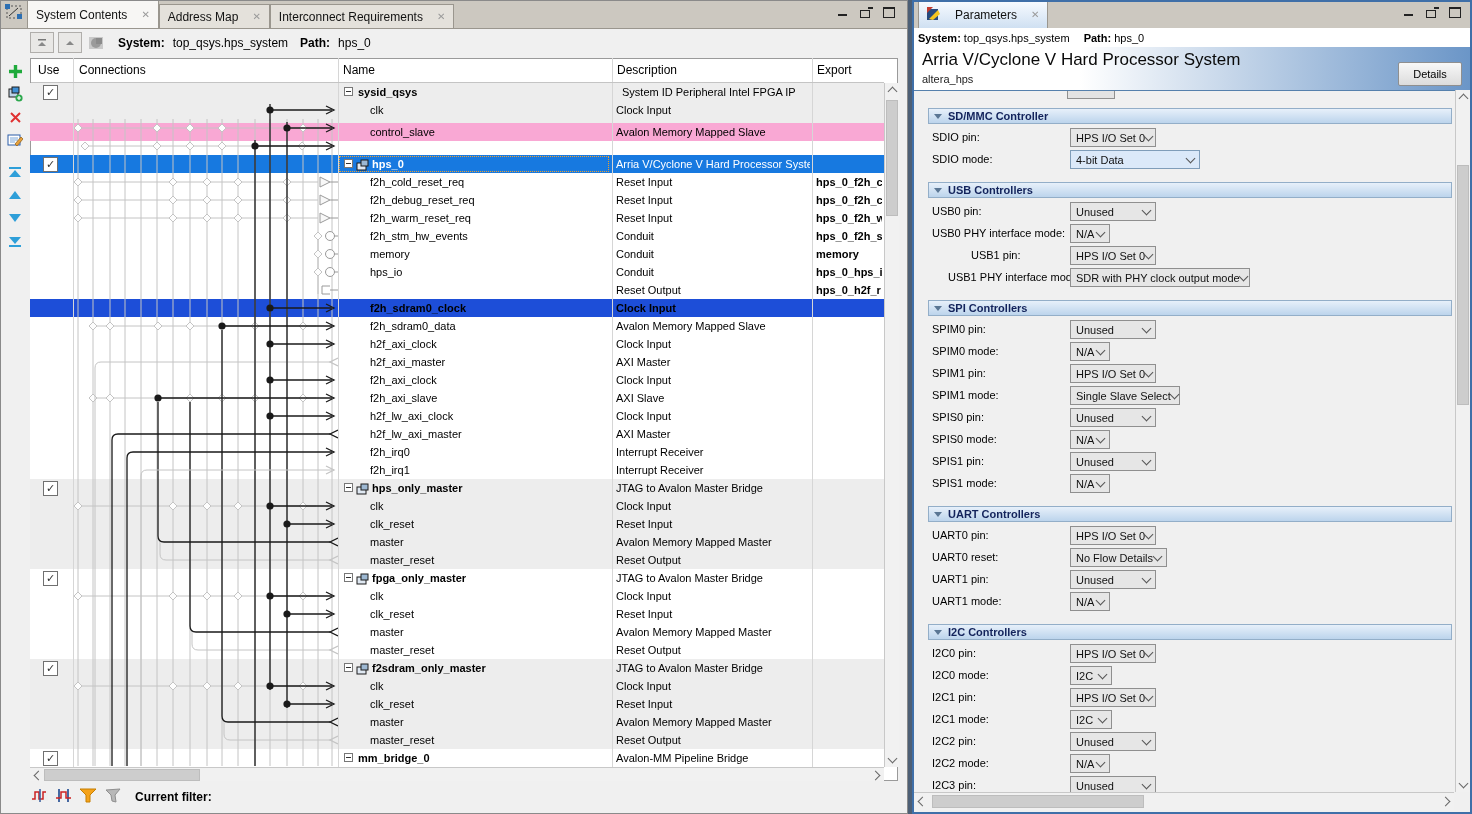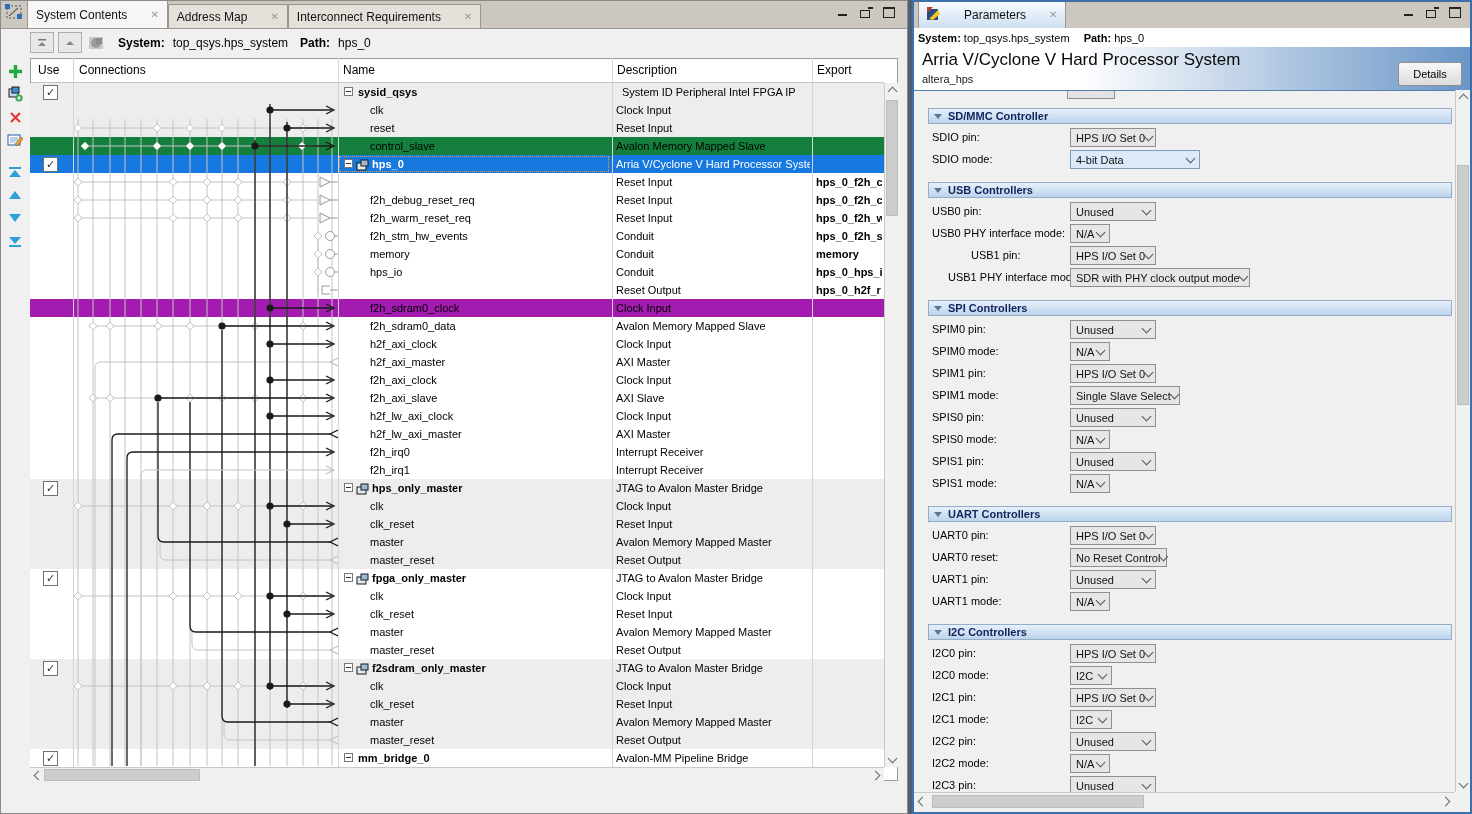--- a/index.html
+++ b/index.html
@@ -5,21 +5,21 @@
   html,body{margin:0;padding:0;background:#4d5f75;font-family:"Liberation Sans",sans-serif;}
   .app{position:relative;width:1472px;height:814px;overflow:hidden;background:#4d5f75;}
   .pane{position:absolute;background:#f0f0f0;overflow:hidden;}
   #left-pane{left:0;top:0;width:908px;height:814px;}
   #right-pane{left:912px;top:0;width:560px;height:814px;}
   .pane-border{position:absolute;inset:0;pointer-events:none;z-index:60;}
   #left-pane .pane-border{border:1px solid #8a8a8a;}
   #right-pane .pane-border{border:2px solid #3f6fa8;}
   
   .tabbar{position:absolute;left:0;top:0;right:0;height:28px;background:#ccc8c0;border-bottom:1px solid #9a968e;display:flex;align-items:flex-end;}
-  .tab{display:flex;align-items:center;gap:23px;padding:0 8px;height:23px;background:#e4e1db;border:1px solid #9a968e;border-bottom:none;font-size:12px;color:#111;cursor:default;}
+  .tab{display:flex;align-items:center;gap:14px;padding:0 8px;height:23px;background:#e4e1db;border:1px solid #9a968e;border-bottom:none;font-size:12px;color:#111;cursor:default;}
   .tab.active{height:27px;background:#f7f6f4;}
   .tab.param{background:linear-gradient(#f8fbff,#cfe0f2);height:27px;}
   .tab-close{color:#9a9a9a;font-size:10px;line-height:1;}
   .winctl{position:absolute;top:7px;display:flex;gap:10px;align-items:center;z-index:5;}
   .wc{width:13px;height:11px;position:relative;}
   .wc-min::after{content:"";position:absolute;left:1px;bottom:2px;width:9px;height:2px;background:#222;}
   .wc-float::after{content:"";position:absolute;left:0;bottom:0;width:8px;height:6px;border:1.5px solid #222;}
   .wc-float::before{content:"";position:absolute;right:0;top:0;width:5px;height:2px;background:#222;}
   .wc-max::after{content:"";position:absolute;left:0;top:0;width:10px;height:8px;border:1.5px solid #222;border-top-width:2.5px;}
   
@@ -215,41 +215,44 @@
           <span class="cell" style="left: 586px; width: 194px;">Clock Input</span>
           <span class="cell" style="left: 786px; width: 66px; font-weight: bold;"></span>
         </div>
         <div class="trow" style="top: 36px; background: rgb(237, 237, 237);">
           <span class="cell" style="left: 308px; width: 272px;">
             <span style="position: absolute; left: 32px;">reset</span>
           </span>
           <span class="cell" style="left: 586px; width: 194px;">Reset Input</span>
           <span class="cell" style="left: 786px; width: 66px; font-weight: bold;"></span>
         </div>
-        <div class="trow" style="top: 54px; background: #15803d;">
+        <div class="trow" style="top: 40px; background: #f9a8d4;">
           <span class="cell" style="left: 308px; width: 272px;">
             <span style="position: absolute; left: 32px;">control_slave</span>
           </span>
           <span class="cell" style="left: 586px; width: 194px;">Avalon Memory Mapped Slave</span>
           <span class="cell" style="left: 786px; width: 66px; font-weight: bold;"></span>
         </div>
         <div class="trow rowsel" style="top: 72px; background: rgb(23, 121, 224);">
           <span class="cb">✓</span>
           <span class="cell focus-cell" style="left: 308px; width: 272px;">
             <span class="expander" style="left: 6px;"></span>
             <span style="position: absolute; left: 18px; top: 3px;"><svg width="13" height="12">
                 <rect x="1" y="4" width="9" height="7" fill="#dfe8f2" stroke="#1c1c1c"></rect>
                 <rect x="5" y="1" width="7" height="6" fill="#9db8d2" stroke="#1c1c1c"></rect>
               </svg></span>
             <span style="position: absolute; left: 34px; font-weight: bold;">hps_0</span>
           </span>
           <span class="cell" style="left: 586px; width: 194px;">Arria V/Cyclone V Hard Processor System</span>
           <span class="cell" style="left: 786px; width: 66px; font-weight: bold;"></span>
         </div>
         <div class="trow" style="top: 90px; background: rgb(255, 255, 255);">
+          <span class="cell" style="left: 308px; width: 272px;">
+            <span style="position: absolute; left: 32px;">f2h_cold_reset_req</span>
+          </span>
           <span class="cell" style="left: 586px; width: 194px;">Reset Input</span>
           <span class="cell" style="left: 786px; width: 66px; font-weight: bold;">hps_0_f2h_c</span>
         </div>
         <div class="trow" style="top: 108px; background: rgb(255, 255, 255);">
           <span class="cell" style="left: 308px; width: 272px;">
             <span style="position: absolute; left: 32px;">f2h_debug_reset_req</span>
           </span>
           <span class="cell" style="left: 586px; width: 194px;">Reset Input</span>
           <span class="cell" style="left: 786px; width: 66px; font-weight: bold;">hps_0_f2h_c</span>
         </div>
@@ -281,21 +284,21 @@
           <span class="cell" style="left: 586px; width: 194px;">Conduit</span>
           <span class="cell" style="left: 786px; width: 66px; font-weight: bold;">hps_0_hps_i</span>
         </div>
         <div class="trow" style="top: 198px; background: rgb(255, 255, 255);">
           <span class="cell" style="left: 308px; width: 272px;">
             <span style="position: absolute; left: 32px; margin-top: 33px;">h2f_reset</span>
           </span>
           <span class="cell" style="left: 586px; width: 194px;">Reset Output</span>
           <span class="cell" style="left: 786px; width: 66px; font-weight: bold;">hps_0_h2f_r</span>
         </div>
-        <div class="trow" style="top: 216px; background: #a21caf;">
+        <div class="trow" style="top: 216px; background: #1d4ed8; font-weight: bold;">
           <span class="cell" style="left: 308px; width: 272px;">
             <span style="position: absolute; left: 32px;">f2h_sdram0_clock</span>
           </span>
           <span class="cell" style="left: 586px; width: 194px;">Clock Input</span>
           <span class="cell" style="left: 786px; width: 66px; font-weight: bold;"></span>
         </div>
         <div class="trow" style="top: 234px; background: rgb(255, 255, 255);">
           <span class="cell" style="left: 308px; width: 272px;">
             <span style="position: absolute; left: 32px;">f2h_sdram0_data</span>
           </span>
@@ -672,20 +675,38 @@
     <div class="sb" style="left:30px;top:767px;width:854px;height:14px;border-top:1px solid #c8c8c8;">
       <span class="sb-btn" style="left:0;">
           <span class="chev left"></span>
         </span>
       <div class="sb-thumb" style="top:1px;left:14px;width:156px;height:12px;"></div>
       <span class="sb-btn" style="right:0;">
           <span class="chev right"></span>
         </span>
     </div>
 
+    <div id="filter-bar">
+      <span><svg width="17" height="15">
+            <rect x="0" y="3" width="17" height="10" fill="#eee"></rect>
+            <path d="M1 11 h3 v-7 h4 v7 h4 v-7 h3" stroke="#c22" fill="none" stroke-width="1.5"></path>
+            <path d="M9 1 v13" stroke="#335a9a" stroke-width="1.5"></path>
+          </svg></span>
+      <span><svg width="17" height="15">
+            <path d="M4 1 v13 M13 1 v13" stroke="#335a9a" stroke-width="1.8"></path>
+            <path d="M1 10 h5 v-6 h5 v6 h5" stroke="#c22" fill="none" stroke-width="1.5"></path>
+          </svg></span>
+      <span><svg width="18" height="15">
+            <polygon points="1,1 17,1 11,7 11,14 7,14 7,7" fill="#f5a31a" stroke="#c77f00"></polygon>
+          </svg></span>
+      <span><svg width="18" height="15">
+            <polygon points="2,2 16,1 11,7 12,14 8,13 7,7" fill="#b8b8b8" stroke="#8f8f8f"></polygon>
+          </svg></span>
+      <span id="filter-label">Current filter:</span>
+    </div>
 
     <div class="pane-border"></div>
   </div>
 
   <div class="pane" id="right-pane">
     <div class="tabbar">
       <span class="tab param active" style="margin-left:6px;">
         <span><svg width="14" height="13">
               <rect x="0" y="2" width="11" height="11" fill="#274a7e"></rect>
               <polygon points="2,12 11,3 13,7 6,13" fill="#f4c520"></polygon>
@@ -801,21 +822,21 @@
             <span class="sec-tri"></span>
             <span class="sec-title">UART Controllers</span>
           </div>
           <div class="prow-label" style="top: 436px;">UART0 pin:</div>
           <div class="dd" style="top: 436px; width: 86px;">
             <span>HPS I/O Set 0</span>
             <span class="chev down"></span>
           </div>
           <div class="prow-label" style="top: 458px;">UART0 reset:</div>
           <div class="dd" style="top: 458px; width: 97px;">
-            <span>No Reset Control</span>
+            <span>No Flow Details</span>
             <span class="chev down"></span>
           </div>
           <div class="prow-label" style="top: 480px;">UART1 pin:</div>
           <div class="dd" style="top: 480px; width: 86px;">
             <span>Unused</span>
             <span class="chev down"></span>
           </div>
           <div class="prow-label" style="top: 502px;">UART1 mode:</div>
           <div class="dd" style="top: 502px; width: 40px;">
             <span>N/A</span>

